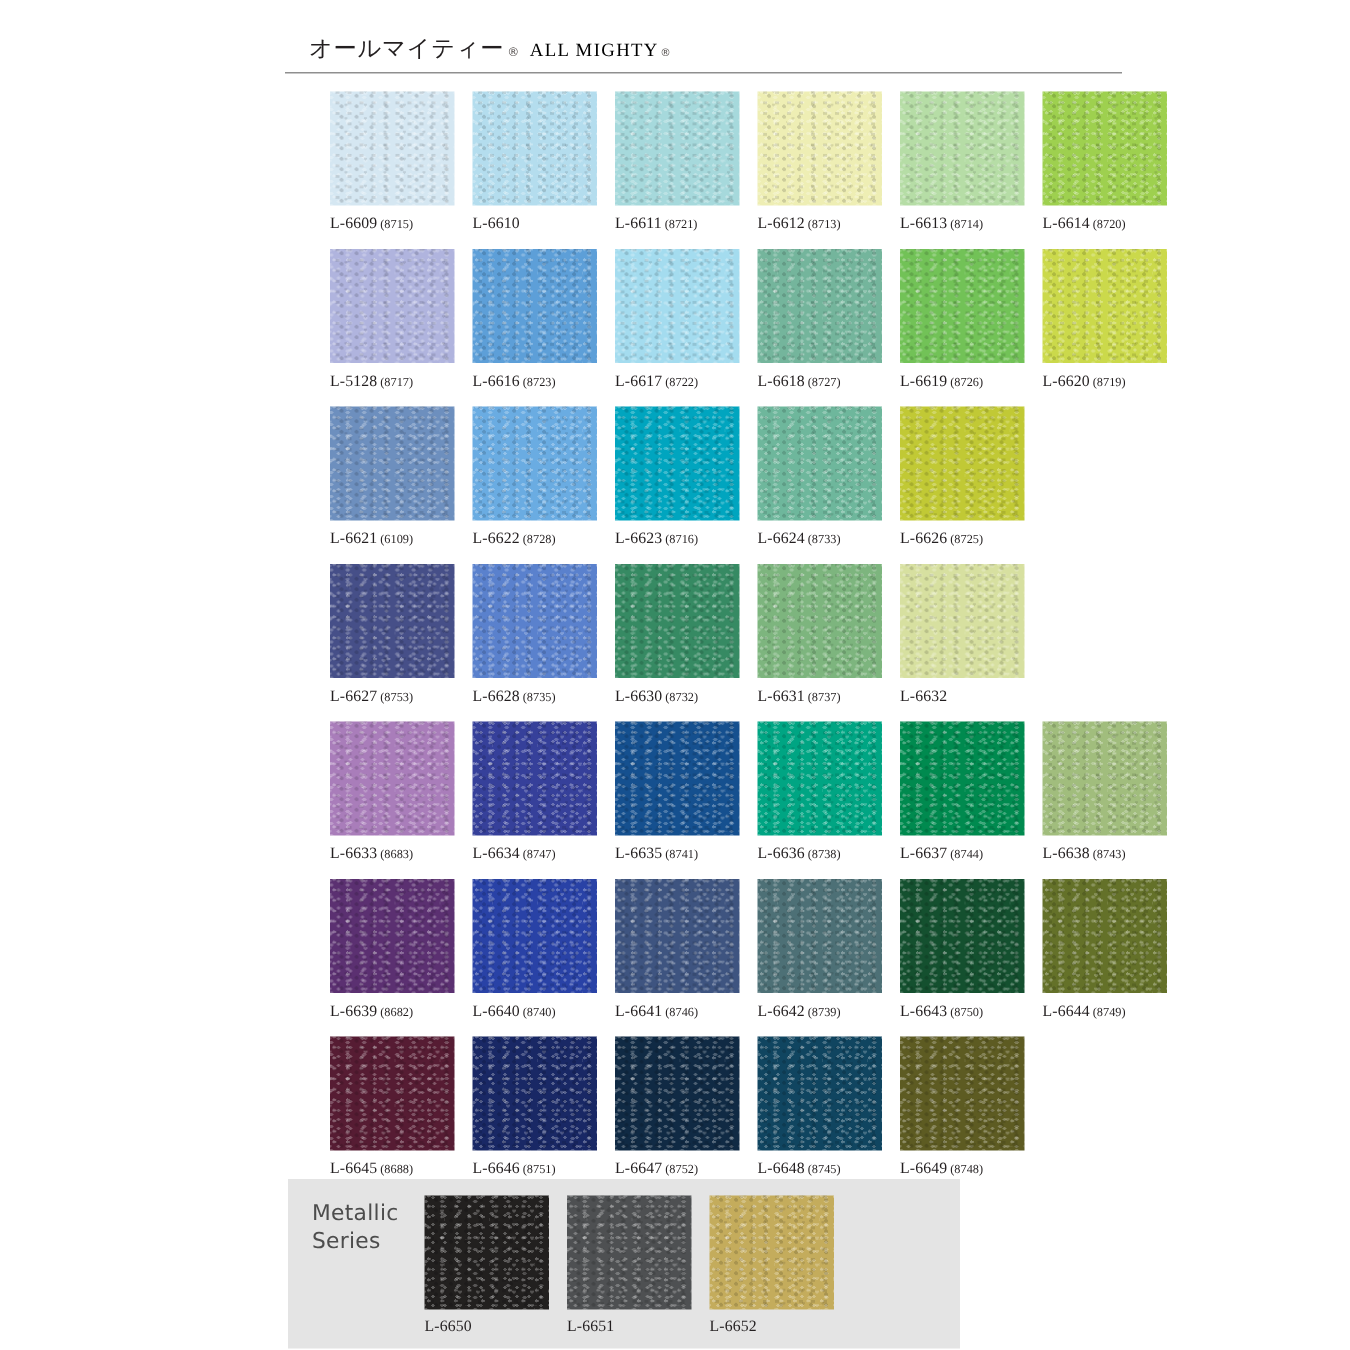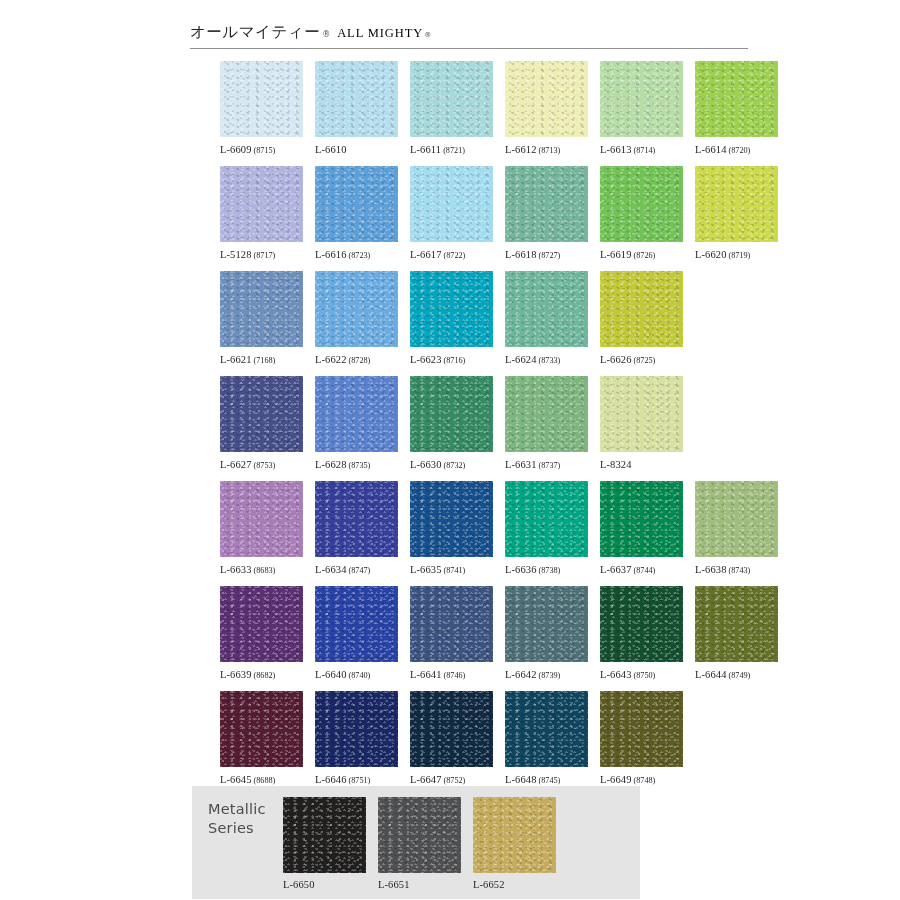--- a/index.html
+++ b/index.html
@@ -19,21 +19,21 @@
   #page {
     position: absolute;
     left: 0; top: 0;
     width: 900px;
     height: 900px;
   }
 
   
   .header {
     position: absolute;
-    left: 190px;
+    left: 206px;
     top: 22px;
     width: 560px;
   }
   .header-titles {
     display: flex;
     align-items: baseline;
     gap: 0px;
     white-space: nowrap;
   }
   .title-jp {
@@ -297,21 +297,21 @@
           <div class="swatch-label"><span class="code">L-6620</span><span class="alt">(8719)</span></div>
         </div>
       </div>
       <div class="grid-row">
         <div class="cell">
           <div class="swatch" style="background: rgb(109, 143, 190);">
             <div class="grainA"></div>
             <div class="grainB"></div>
             <div class="grainC"></div>
           </div>
-          <div class="swatch-label"><span class="code">L-6621</span><span class="alt">(7168)</span></div>
+          <div class="swatch-label"><span class="code">L-6621</span><span class="alt">(6109)</span></div>
         </div>
         <div class="cell">
           <div class="swatch" style="background: rgb(106, 172, 226);">
             <div class="grainA"></div>
             <div class="grainB"></div>
             <div class="grainC"></div>
           </div>
           <div class="swatch-label"><span class="code">L-6622</span><span class="alt">(8728)</span></div>
         </div>
         <div class="cell">
@@ -371,21 +371,21 @@
             <div class="grainC"></div>
           </div>
           <div class="swatch-label"><span class="code">L-6631</span><span class="alt">(8737)</span></div>
         </div>
         <div class="cell">
           <div class="swatch" style="background: rgb(215, 224, 160);">
             <div class="grainA"></div>
             <div class="grainB"></div>
             <div class="grainC"></div>
           </div>
-          <div class="swatch-label"><span class="code">L-8324</span></div>
+          <div class="swatch-label"><span class="code">L-6632</span></div>
         </div>
       </div>
       <div class="grid-row">
         <div class="cell">
           <div class="swatch" style="background: rgb(169, 125, 186);">
             <div class="grainA"></div>
             <div class="grainB"></div>
             <div class="grainC"></div>
           </div>
           <div class="swatch-label"><span class="code">L-6633</span><span class="alt">(8683)</span></div>

